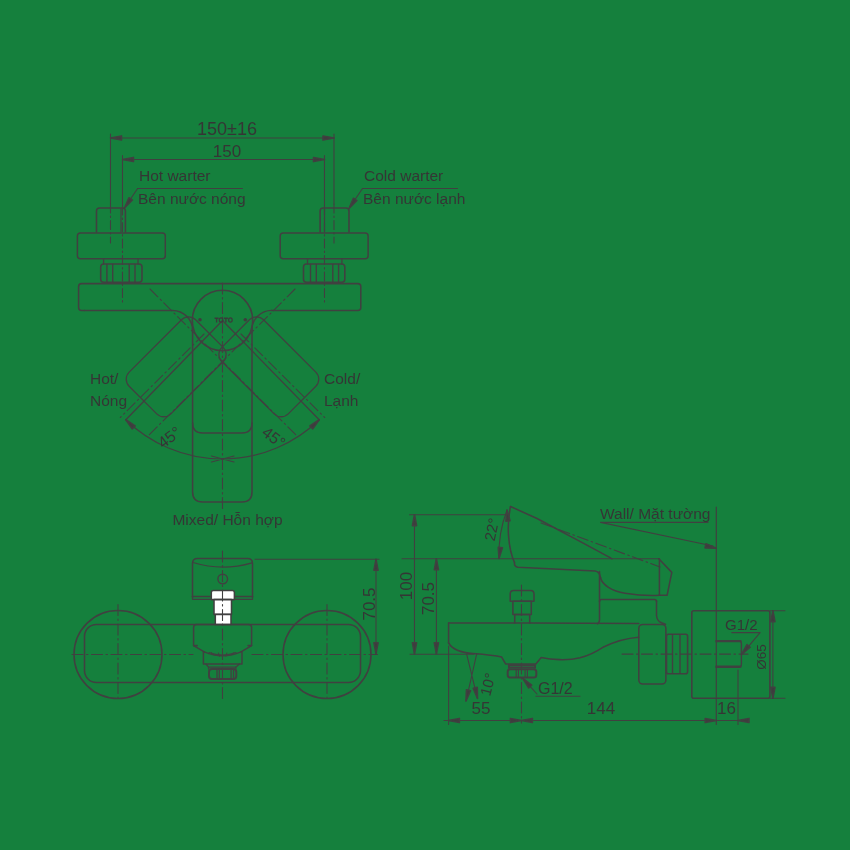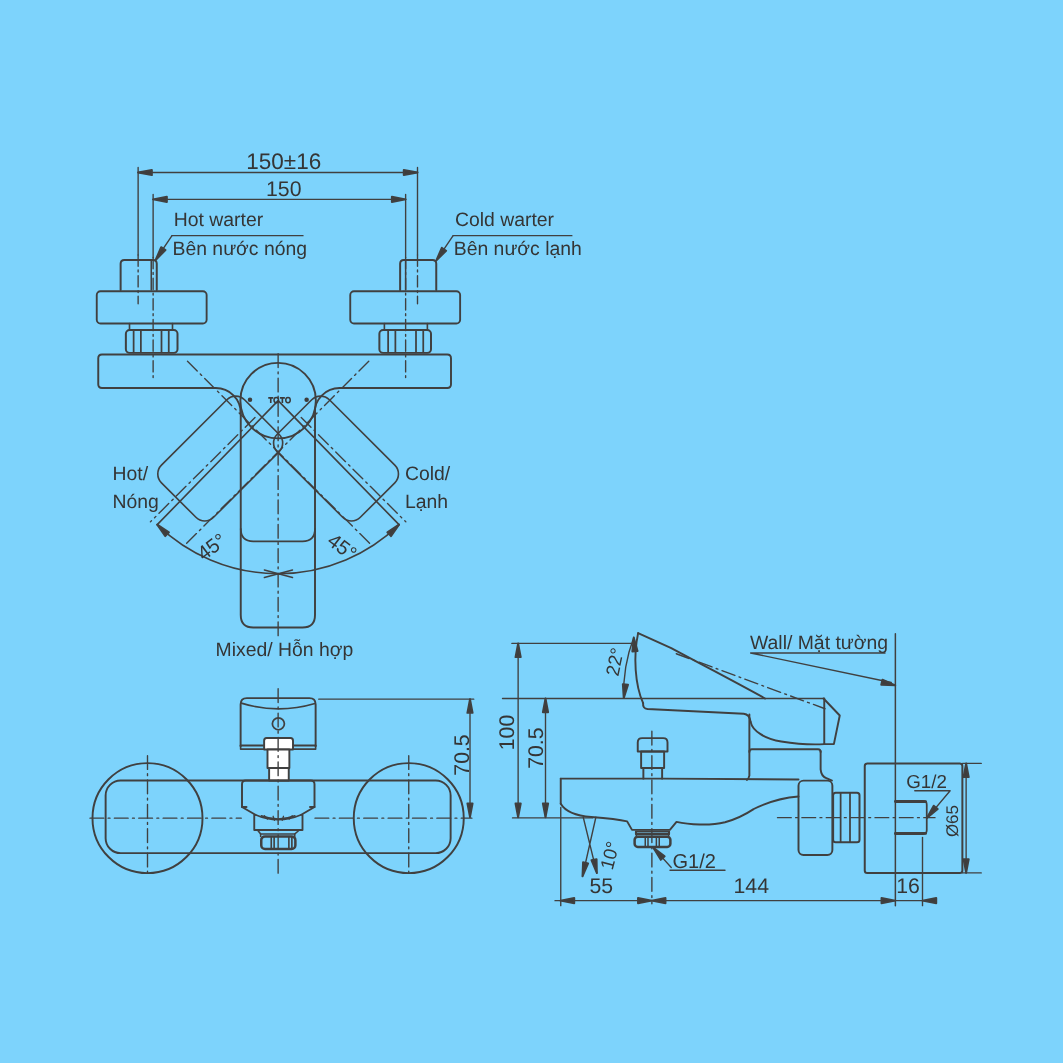--- a/index.html
+++ b/index.html
@@ -1,16 +1,16 @@
 <!DOCTYPE html>
 <html><head>
 <meta charset="utf-8">
 <style>
   html,body{margin:0;padding:0;background:#ffffff;}
-  .wrap{width:850px;height:850px;position:relative;background:#7dd3fc;}
+  .wrap{width:850px;height:850px;position:relative;background:#15803d;}
   svg{display:block;}
   text{font-family:"Liberation Sans",sans-serif;fill:#353535;}
 </style>
 </head>
 <body>
 <div class="wrap">
 <svg width="850" height="850" viewBox="0 0 850 850">
 <defs>
   <path id="ah" d="M0,0 L-11,2.1 L-11,-2.1 Z" fill="#3d3d3d"></path>
 </defs>

